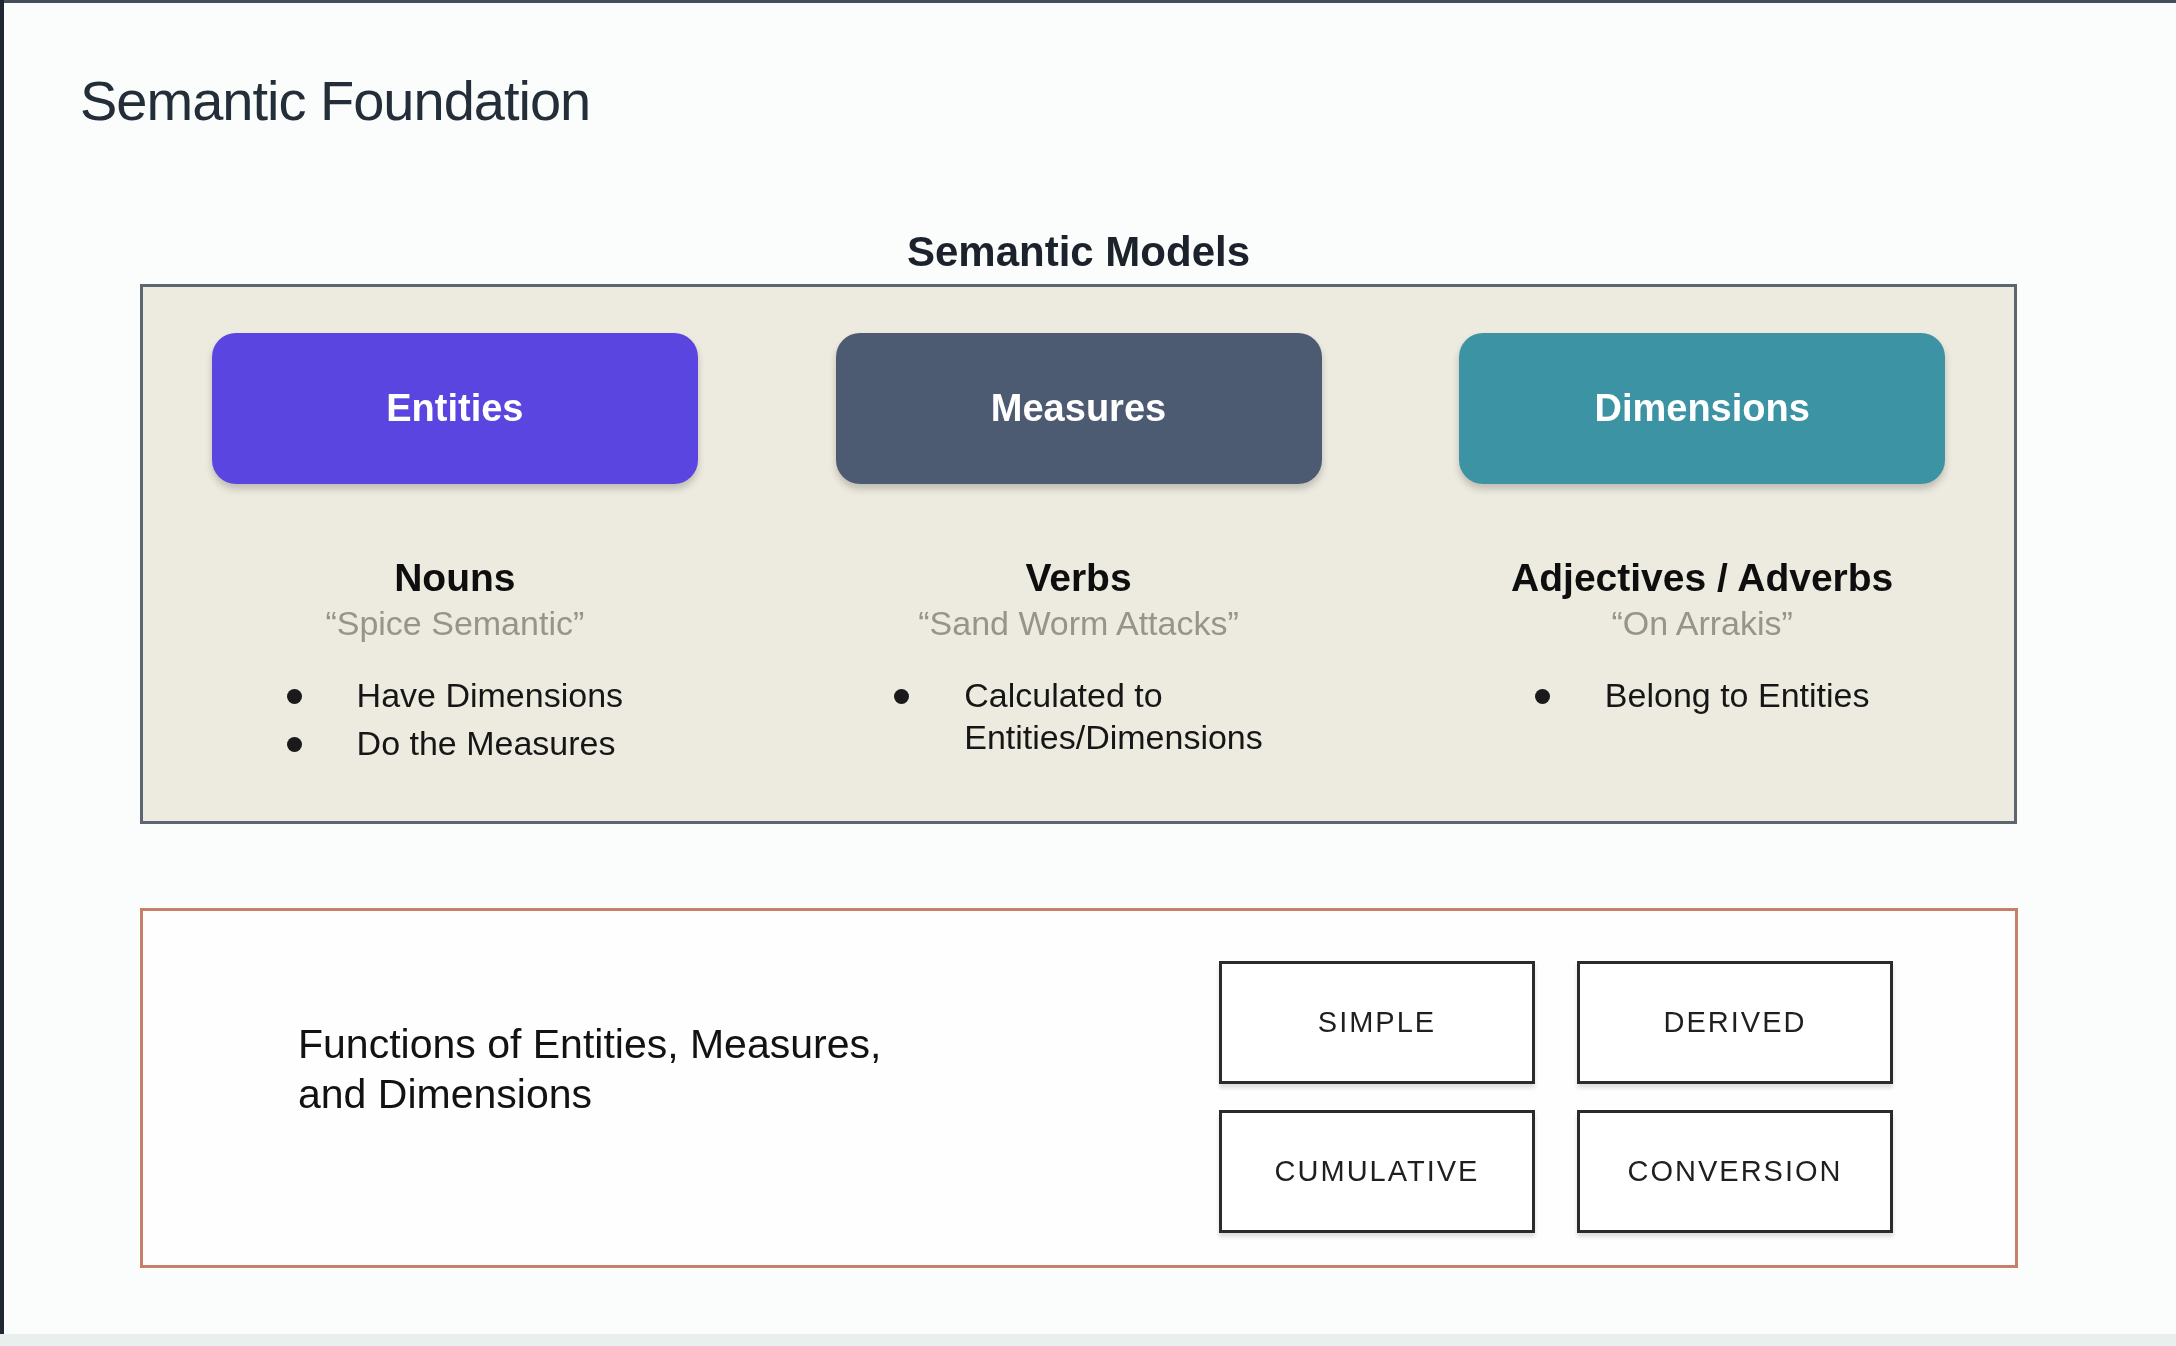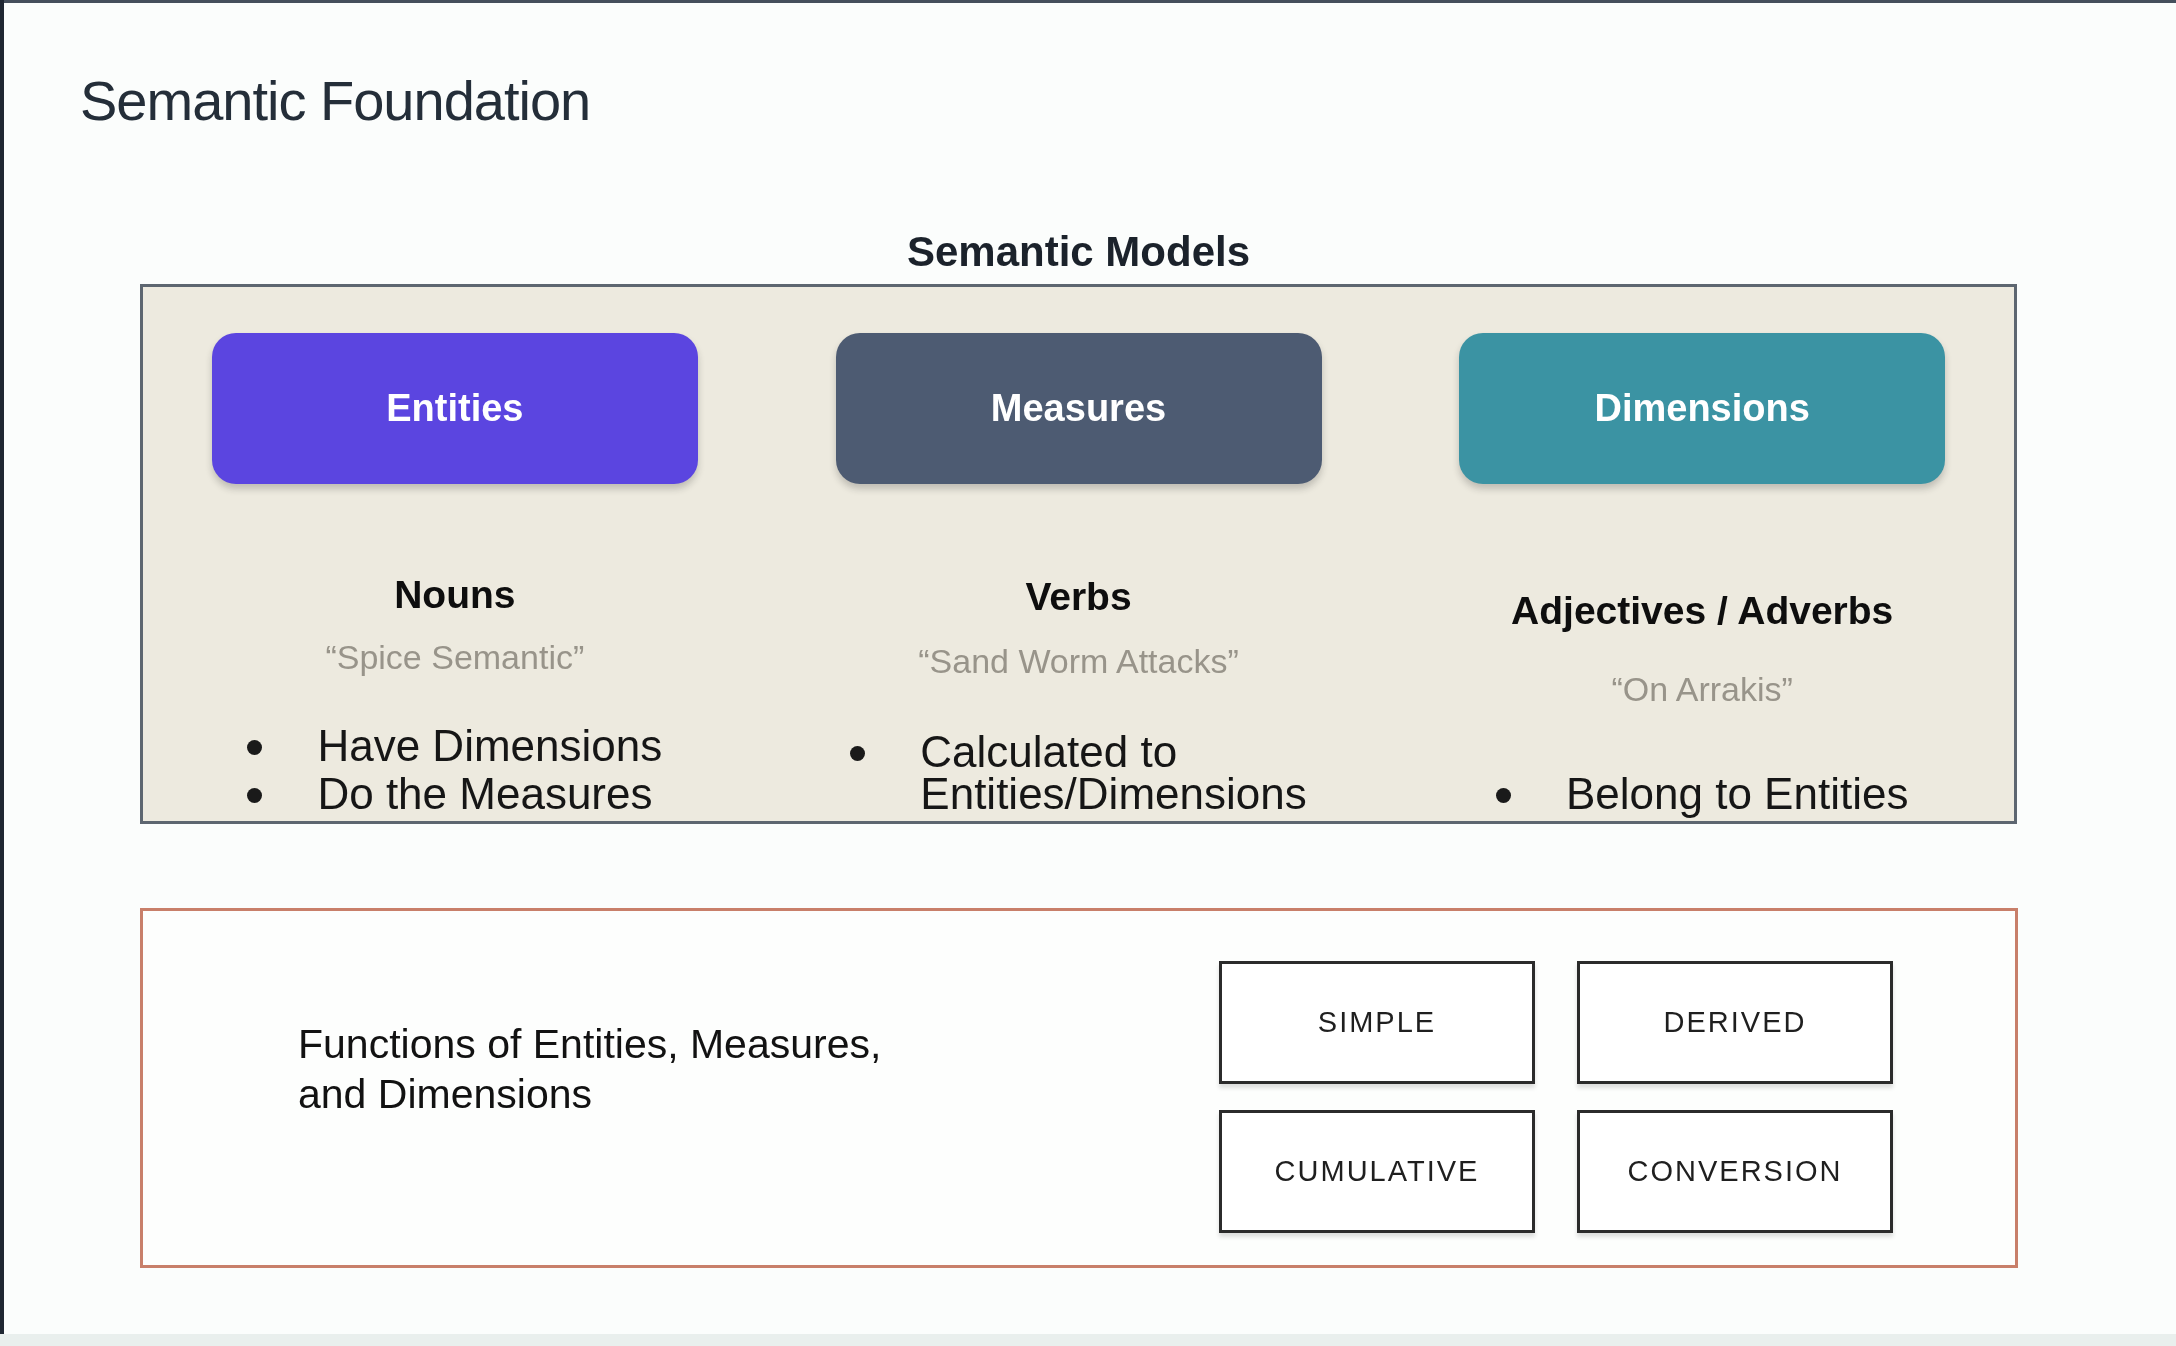--- a/index.html
+++ b/index.html
@@ -31,37 +31,36 @@
   .metrics-heading { top:916px; }
 
   .sm-box {
     position:absolute; left:140px; top:284px; width:1877px; height:540px;
     background:#edeadf; border:3px solid #5d6670;
     display:flex;
   }
   .sm-col {
     flex:1; display:flex; flex-direction:column; align-items:center;
     padding-top:46px;
-    justify-content:space-between;
   }
   .sm-btn {
     width:486px; height:151px; border-radius:24px;
     display:flex; align-items:center; justify-content:center;
     color:#ffffff; font-size:38px; font-weight:700;
     box-shadow:0 5px 7px rgba(30,30,30,0.22);
   }
   .pos-heading { margin-top:72px; font-size:39px; font-weight:700; color:#0e0e0e; line-height:44px; }
   .pos-quote   { margin-top:2px;  font-size:34px; color:#98948a; line-height:42px; }
   .bullet-list { list-style:none; padding:0; margin:30px 0 0 0; }
   .bullet-list li { display:flex; align-items:flex-start; gap:55px; margin-bottom:6px; }
   .dot {
     flex:none; width:15px; height:15px; border-radius:50%;
     background:#1a1a1a; margin-top:15px;
   }
-  .li-text { font-size:44px; line-height:42px; color:#161616; white-space:pre-line; }
+  .li-text { font-size:34px; line-height:42px; color:#161616; white-space:pre-line; }
 
   .metrics-box {
     position:absolute; left:140px; top:908px; width:1878px; height:360px;
     background:#fdfefd; border:3px solid #c87f6a;
   }
   .metrics-desc {
     position:absolute; left:155px; top:108px;
     font-size:41px; line-height:50px; color:#121212;
   }
   .metrics-grid {

